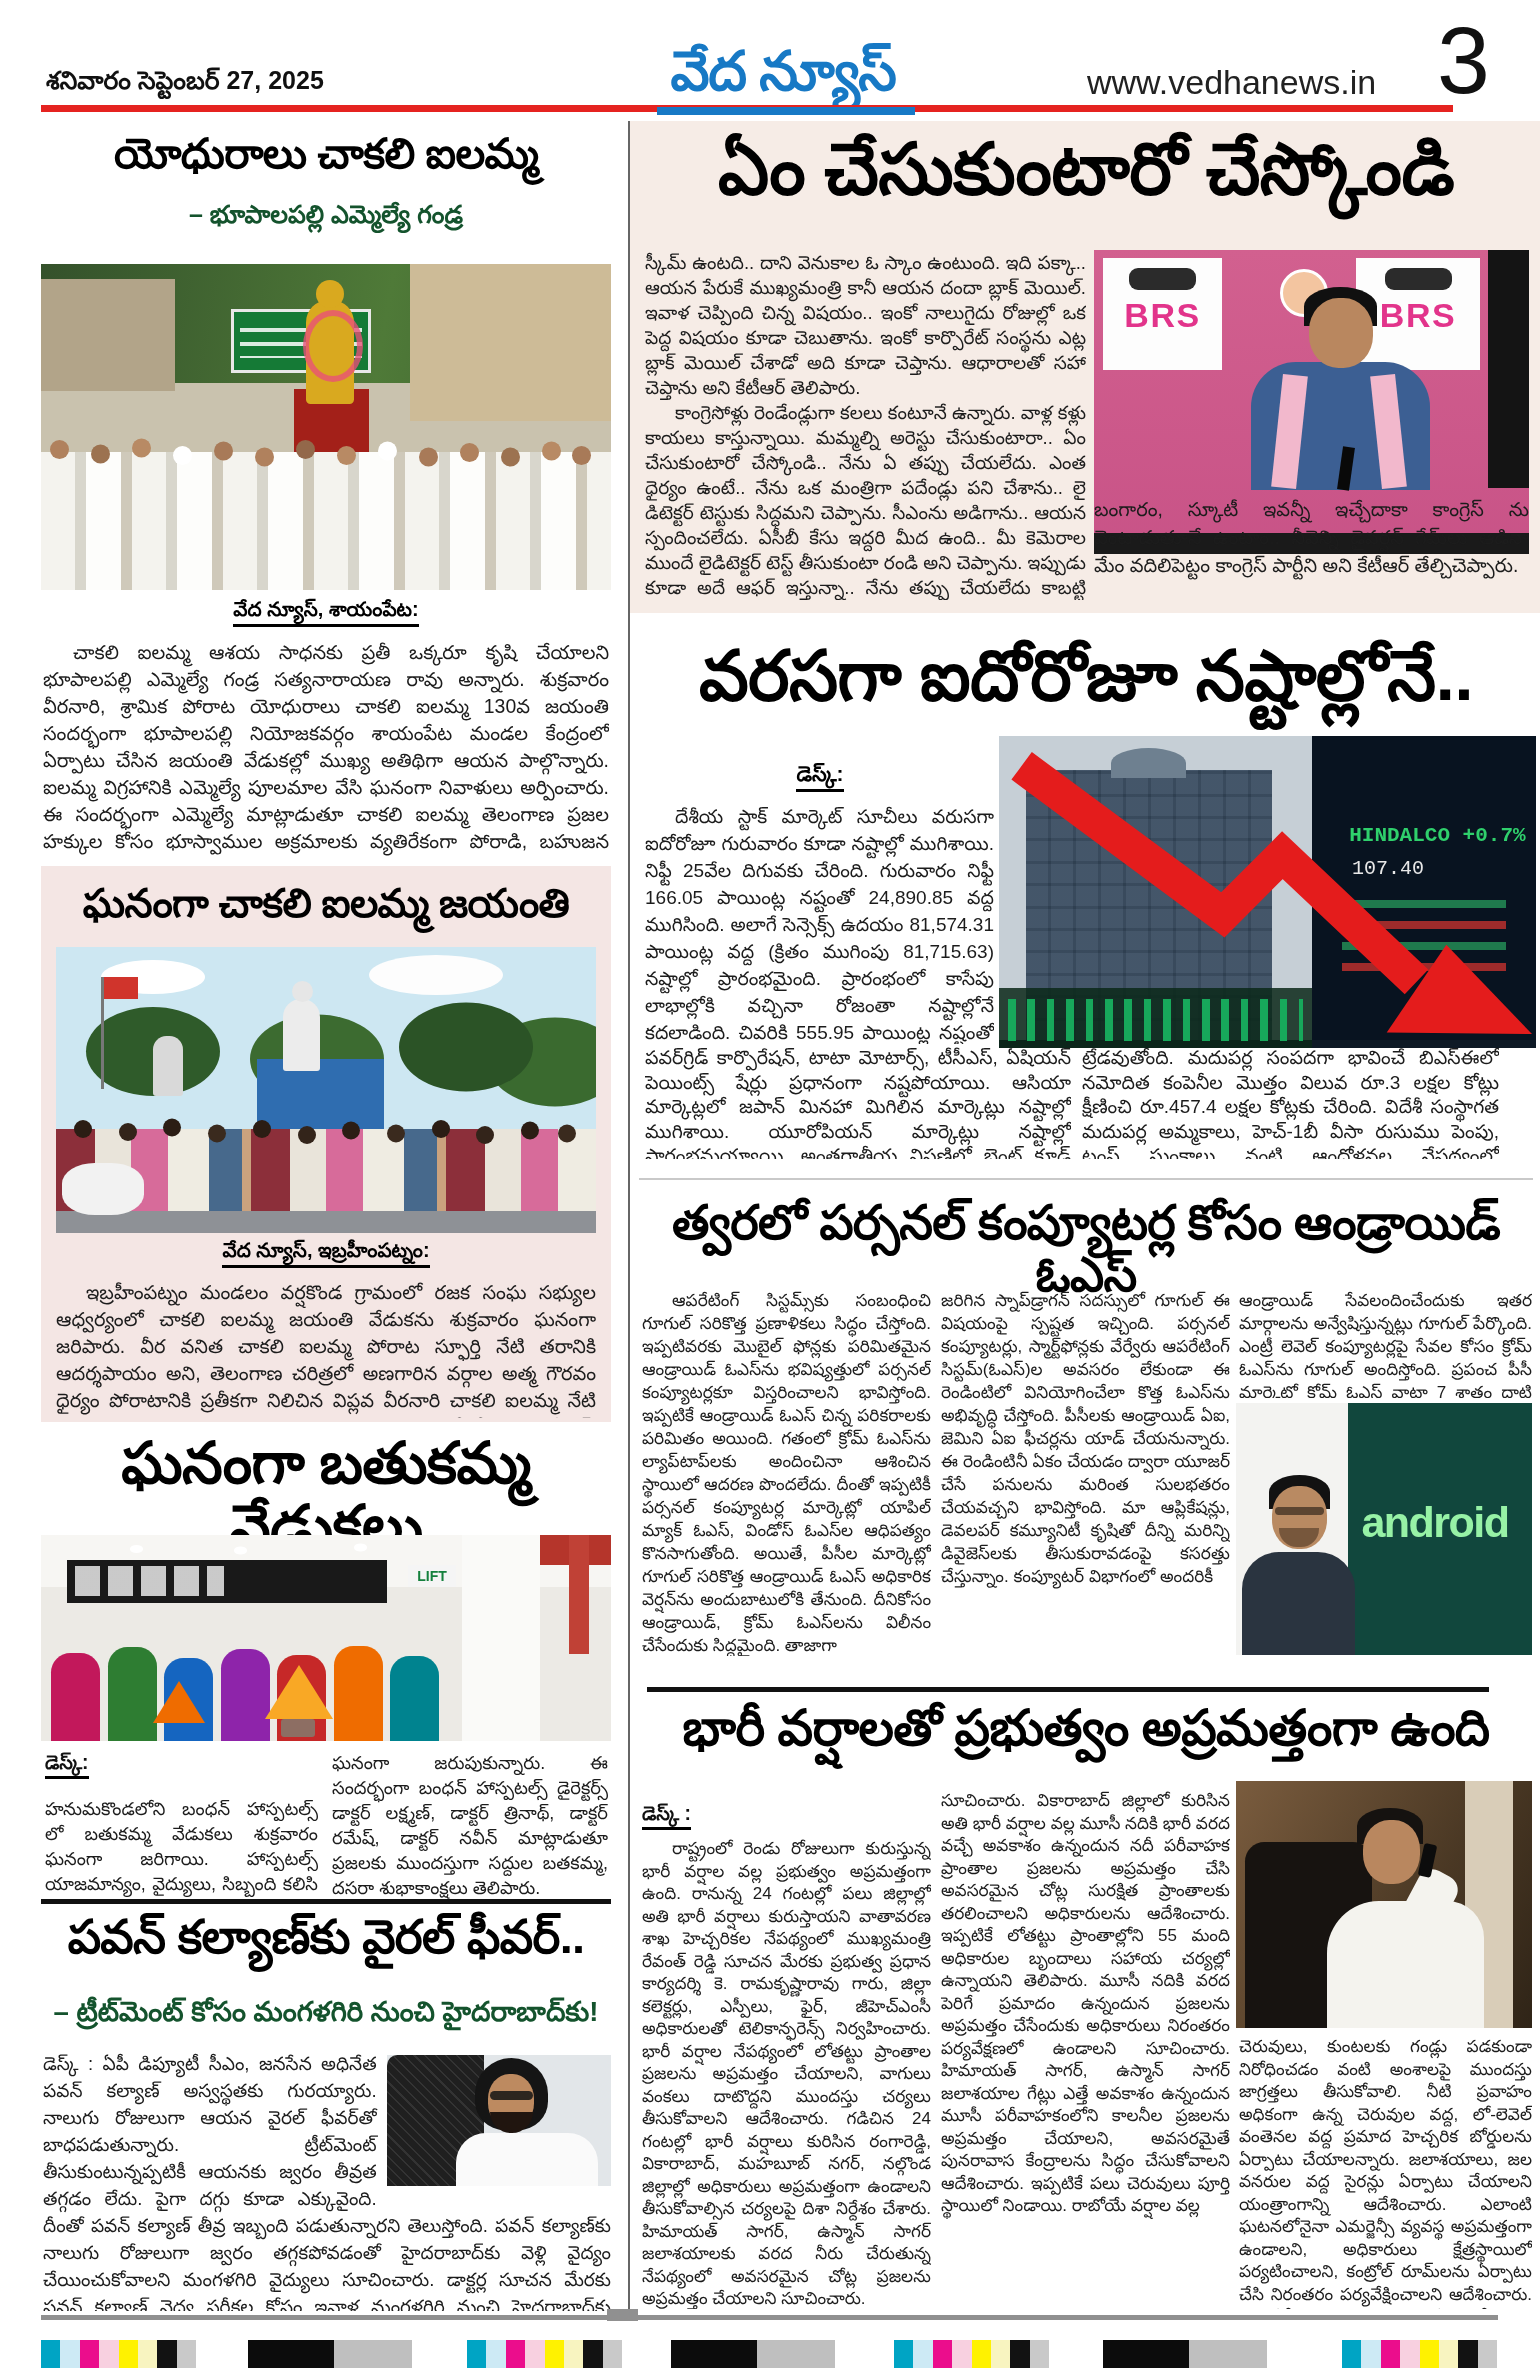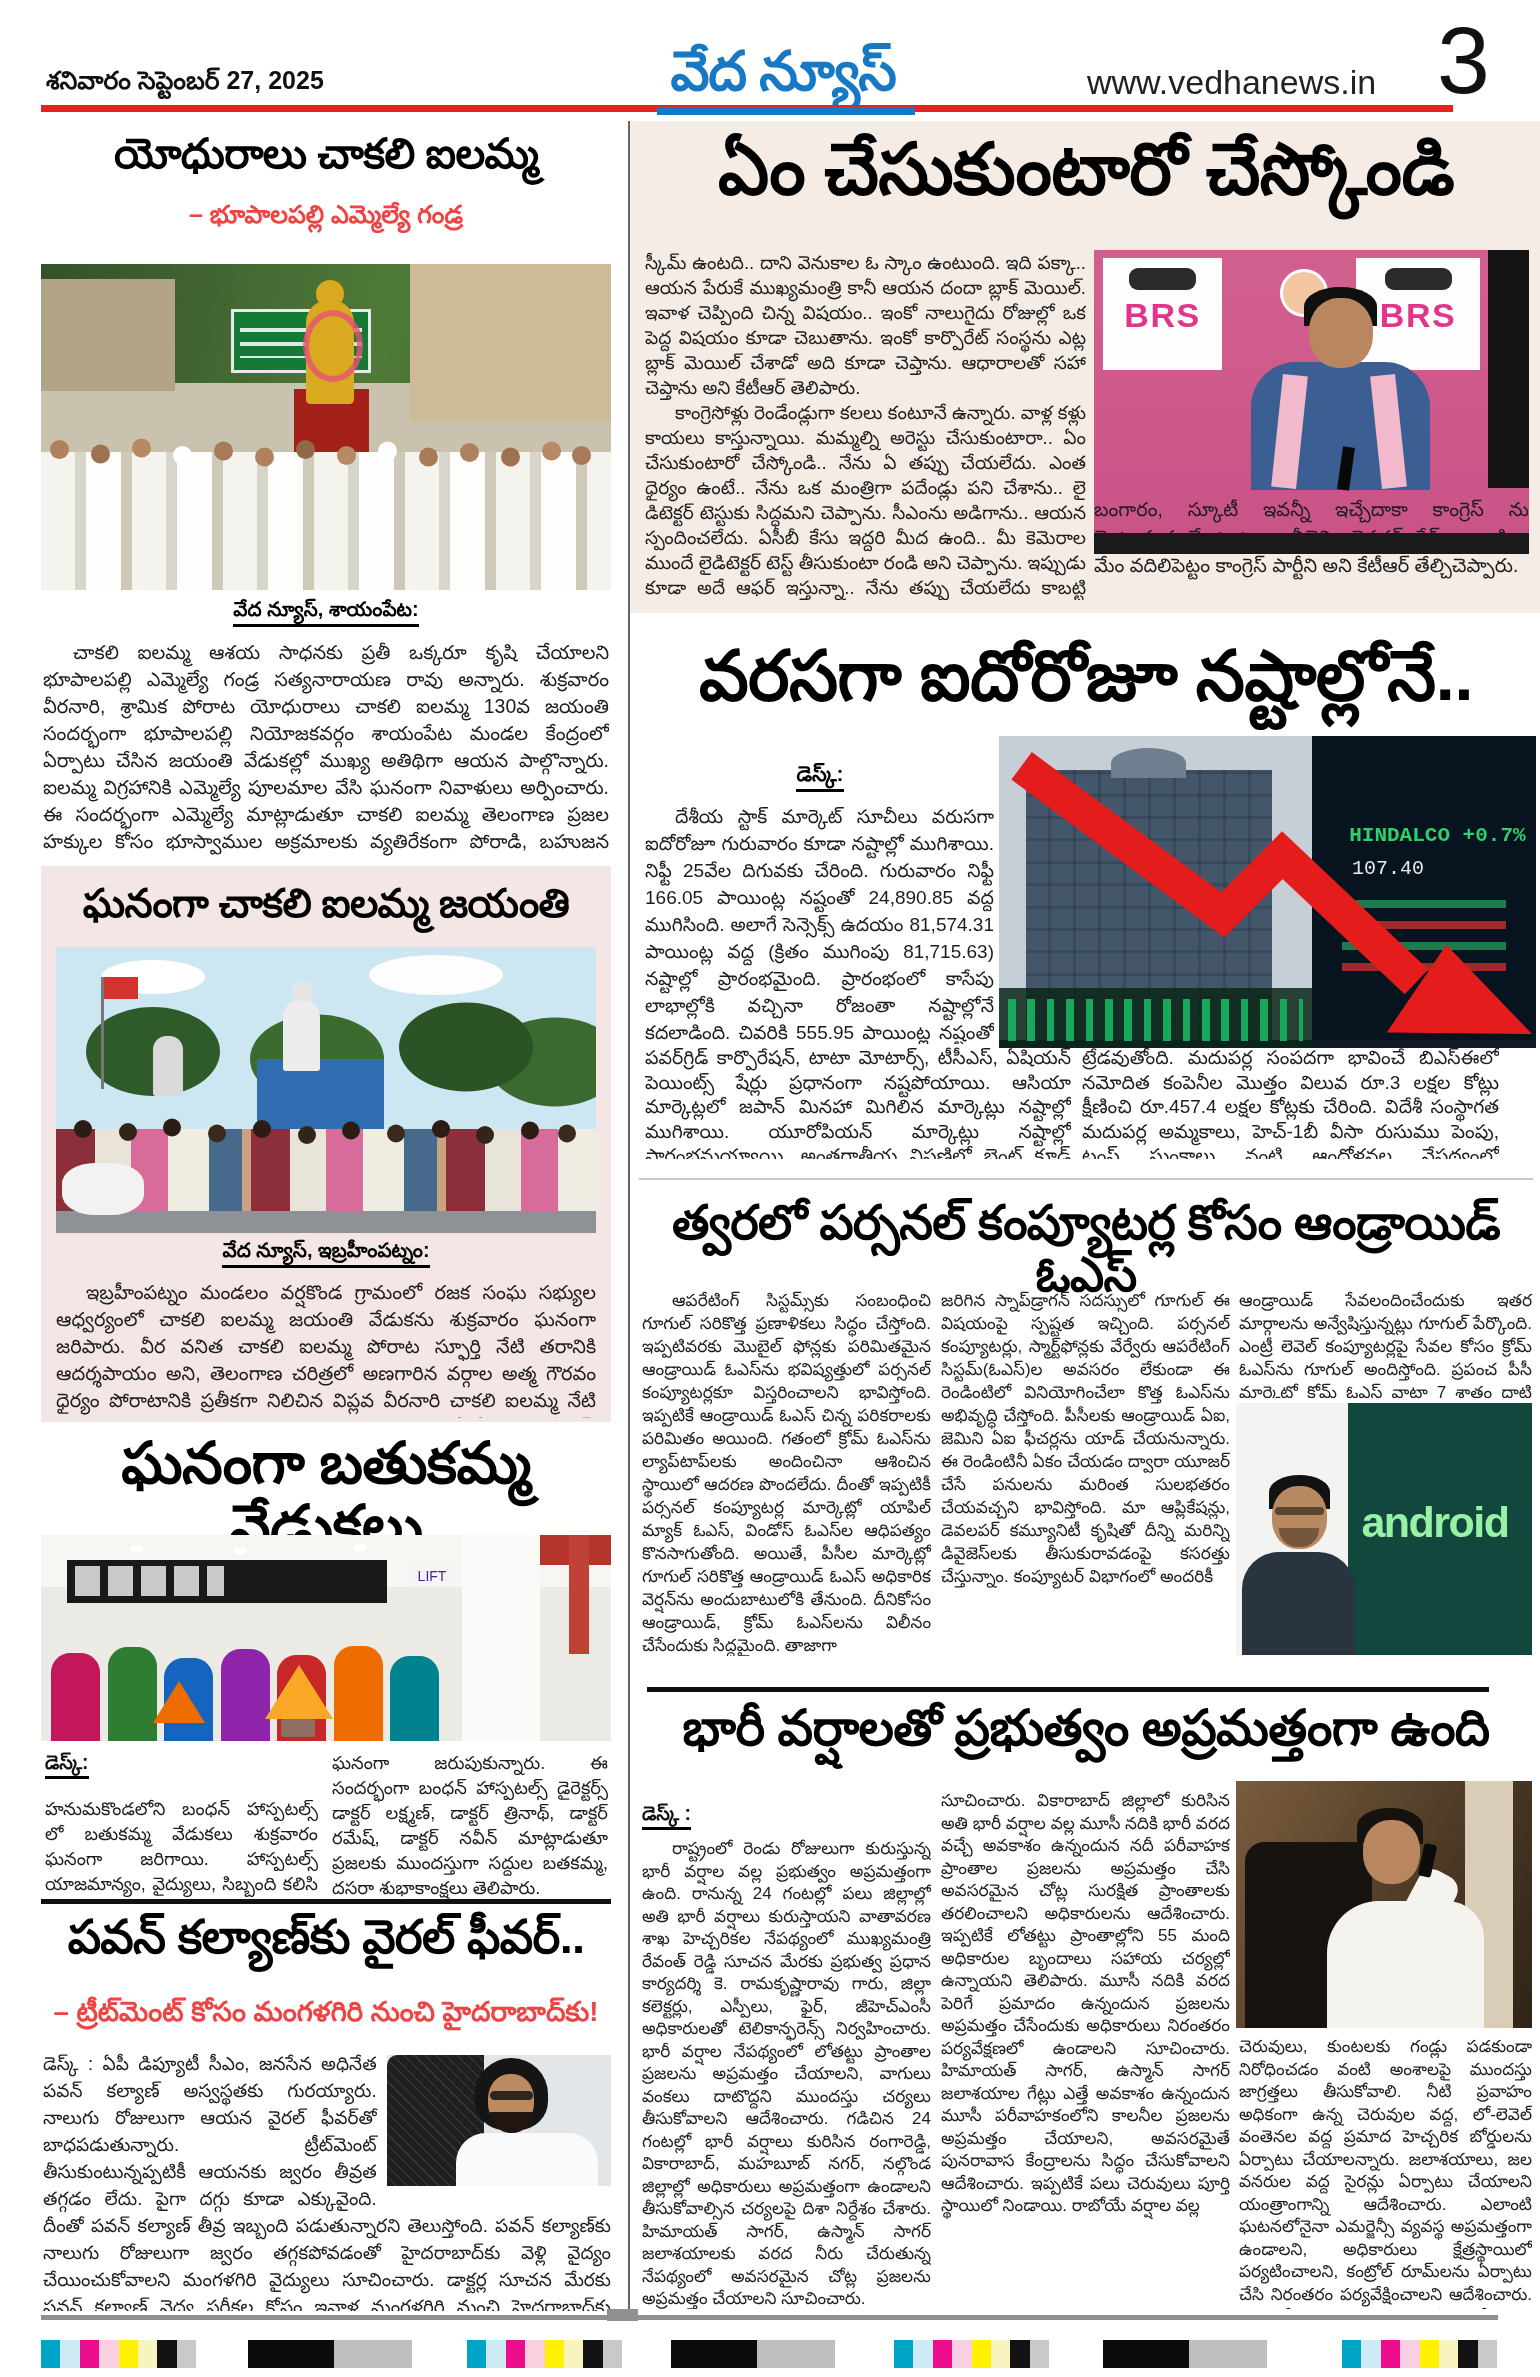--- a/index.html
+++ b/index.html
@@ -1,20 +1,20 @@
 <!DOCTYPE html>
 <html style="font-size:12px"><head>
 <meta charset="utf-8">
 <style>
   html,body{margin:0;padding:0;background:#fff;}
   #page{position:relative;width:1541px;height:2377px;background:#ffffff;
         font-family:"Liberation Sans","DejaVu Sans",sans-serif;color:#111;overflow:hidden;}
   .abs{position:absolute;}
   .hl{font-weight:800;text-align:center;color:#000;line-height:1.08;letter-spacing:-0.7px;}
-  .sub{font-weight:700;text-align:center;color:#ef4444;}
+  .sub{font-weight:700;text-align:center;color:#14532d;}
   .btxt{text-align:justify;color:#1c1c1c;overflow:hidden;}
   .ind{text-indent:30px;}
   .dateline{font-weight:700;text-align:center;color:#000;}
   .dateline span{border-bottom:3px solid #000;padding-bottom:3.7px;}
   .photo{position:absolute;overflow:hidden;background:#d8d4cc;}
   .cf{border-radius:46%;}
   .cbg{position:absolute;top:0;height:28px;display:flex;}
   .cbg div{height:28px;}
   .cb-s div{width:19.4px;}
   .mono{font-family:"Liberation Mono","DejaVu Sans Mono",monospace;}
@@ -76,21 +76,21 @@
   <div class="abs dateline" style="left:41px;top:1239px;width:570px;font-size:20px;"><span>వేద న్యూస్, ఇబ్రహీంపట్నం:</span></div>
   <div class="abs btxt ind" style="left:56px;top:1279px;width:540px;height:139px;font-size:19.4px;line-height:27px;">ఇబ్రహీంపట్నం మండలం వర్షకొండ గ్రామంలో రజక సంఘ సభ్యుల ఆధ్వర్యంలో చాకలి ఐలమ్మ జయంతి వేడుకను శుక్రవారం ఘనంగా జరిపారు. వీర వనిత చాకలి ఐలమ్మ పోరాట స్ఫూర్తి నేటి తరానికి ఆదర్శపాయం అని, తెలంగాణ చరిత్రలో అణగారిన వర్గాల అత్మ గౌరవం ధైర్యం పోరాటానికి ప్రతీకగా నిలిచిన విప్లవ వీరనారి చాకలి ఐలమ్మ నేటి తరానికి ఆదర్శప్రాయం అని చెప్పారు. కార్యక్రమంలో మీరా రాజేశ్వర్, మునిగంటి శేఖర్, మీరా దేవులు, గణేష్, గంగాధర్, సత్యనారాయణ, నర్సయ్య, బాలు, తదితరులు పాల్గొన్నారు.</div>
 
   <div class="abs hl" style="left:41px;top:1432px;width:570px;font-size:58px;">ఘనంగా బతుకమ్మ వేడుకలు</div>
 
   <div class="photo" style="left:41px;top:1535px;width:570px;height:206px;background:#eceae5;">
     <div class="abs" style="left:0;top:0;width:570px;height:52px;background:#f7f6f3;"></div>
     <div class="abs" style="left:89px;top:10.4px;width:13.4px;height:7.5px;background:#fff;border-radius:50%;box-shadow:104px 1.5px #fff,224px -1.5px #fff,343px 3px #fff,447px 0 #fff;"></div>
     <div class="abs" style="left:26px;top:25px;width:320px;height:43px;background:#191919;"></div>
     <div class="abs" style="left:34px;top:31px;width:149px;height:30px;background:repeating-linear-gradient(90deg,#e9e9e9 0 25px,#191919 25px 33px);opacity:.85;"></div>
-    <div class="abs" style="left:367px;top:30px;width:48px;height:22.4px;background:#f5f5f5;color:#4c1d95;font-size:14px;font-weight:400;text-align:center;line-height:22.4px;">LIFT</div>
+    <div class="abs" style="left:367px;top:30px;width:48px;height:22.4px;background:#f5f5f5;color:#15803d;font-size:14px;font-weight:700;text-align:center;line-height:22.4px;">LIFT</div>
     <div class="abs" style="left:421px;top:0;width:78px;height:206px;background:#fafaf8;"></div>
     <div class="abs" style="right:0;top:0;width:71px;height:30px;background:#b5352b;"></div>
     <div class="abs" style="right:22.4px;top:0;width:19.4px;height:119px;background:#c04136;"></div>
     <div class="abs" style="left:0;bottom:0;width:417px;height:104px;display:flex;gap:7.5px;align-items:flex-end;padding-left:10.4px;">
       <div style="width:49px;height:88px;background:#c2185b;border-radius:19.4px 19.4px 0 0;"></div>
       <div style="width:49px;height:94px;background:#2e7d32;border-radius:19.4px 19.4px 0 0;"></div>
       <div style="width:49px;height:83px;background:#1565c0;border-radius:19.4px 19.4px 0 0;"></div>
       <div style="width:49px;height:92px;background:#8e24aa;border-radius:19.4px 19.4px 0 0;"></div>
       <div style="width:49px;height:86px;background:#c62828;border-radius:19.4px 19.4px 0 0;"></div>
       <div style="width:49px;height:95px;background:#ef6c00;border-radius:19.4px 19.4px 0 0;"></div>

